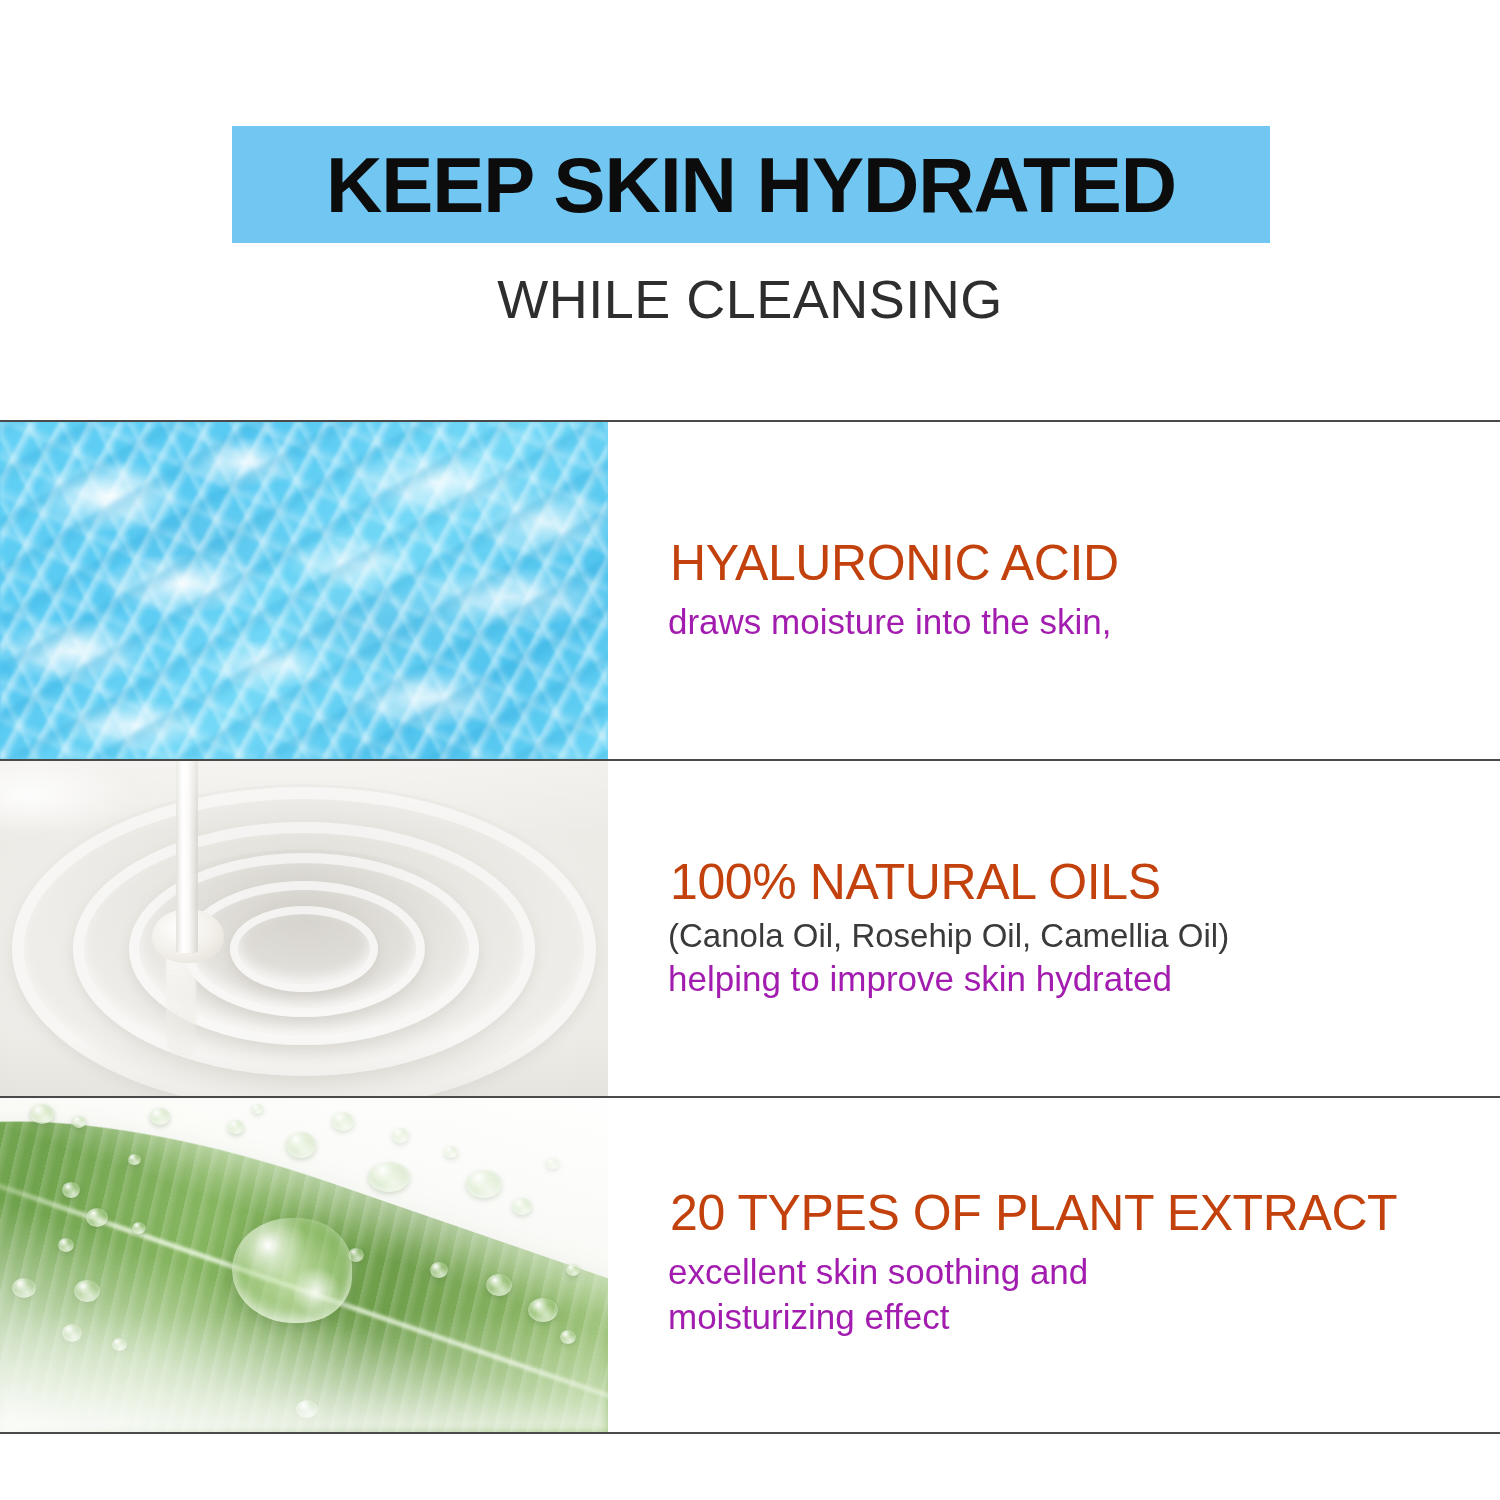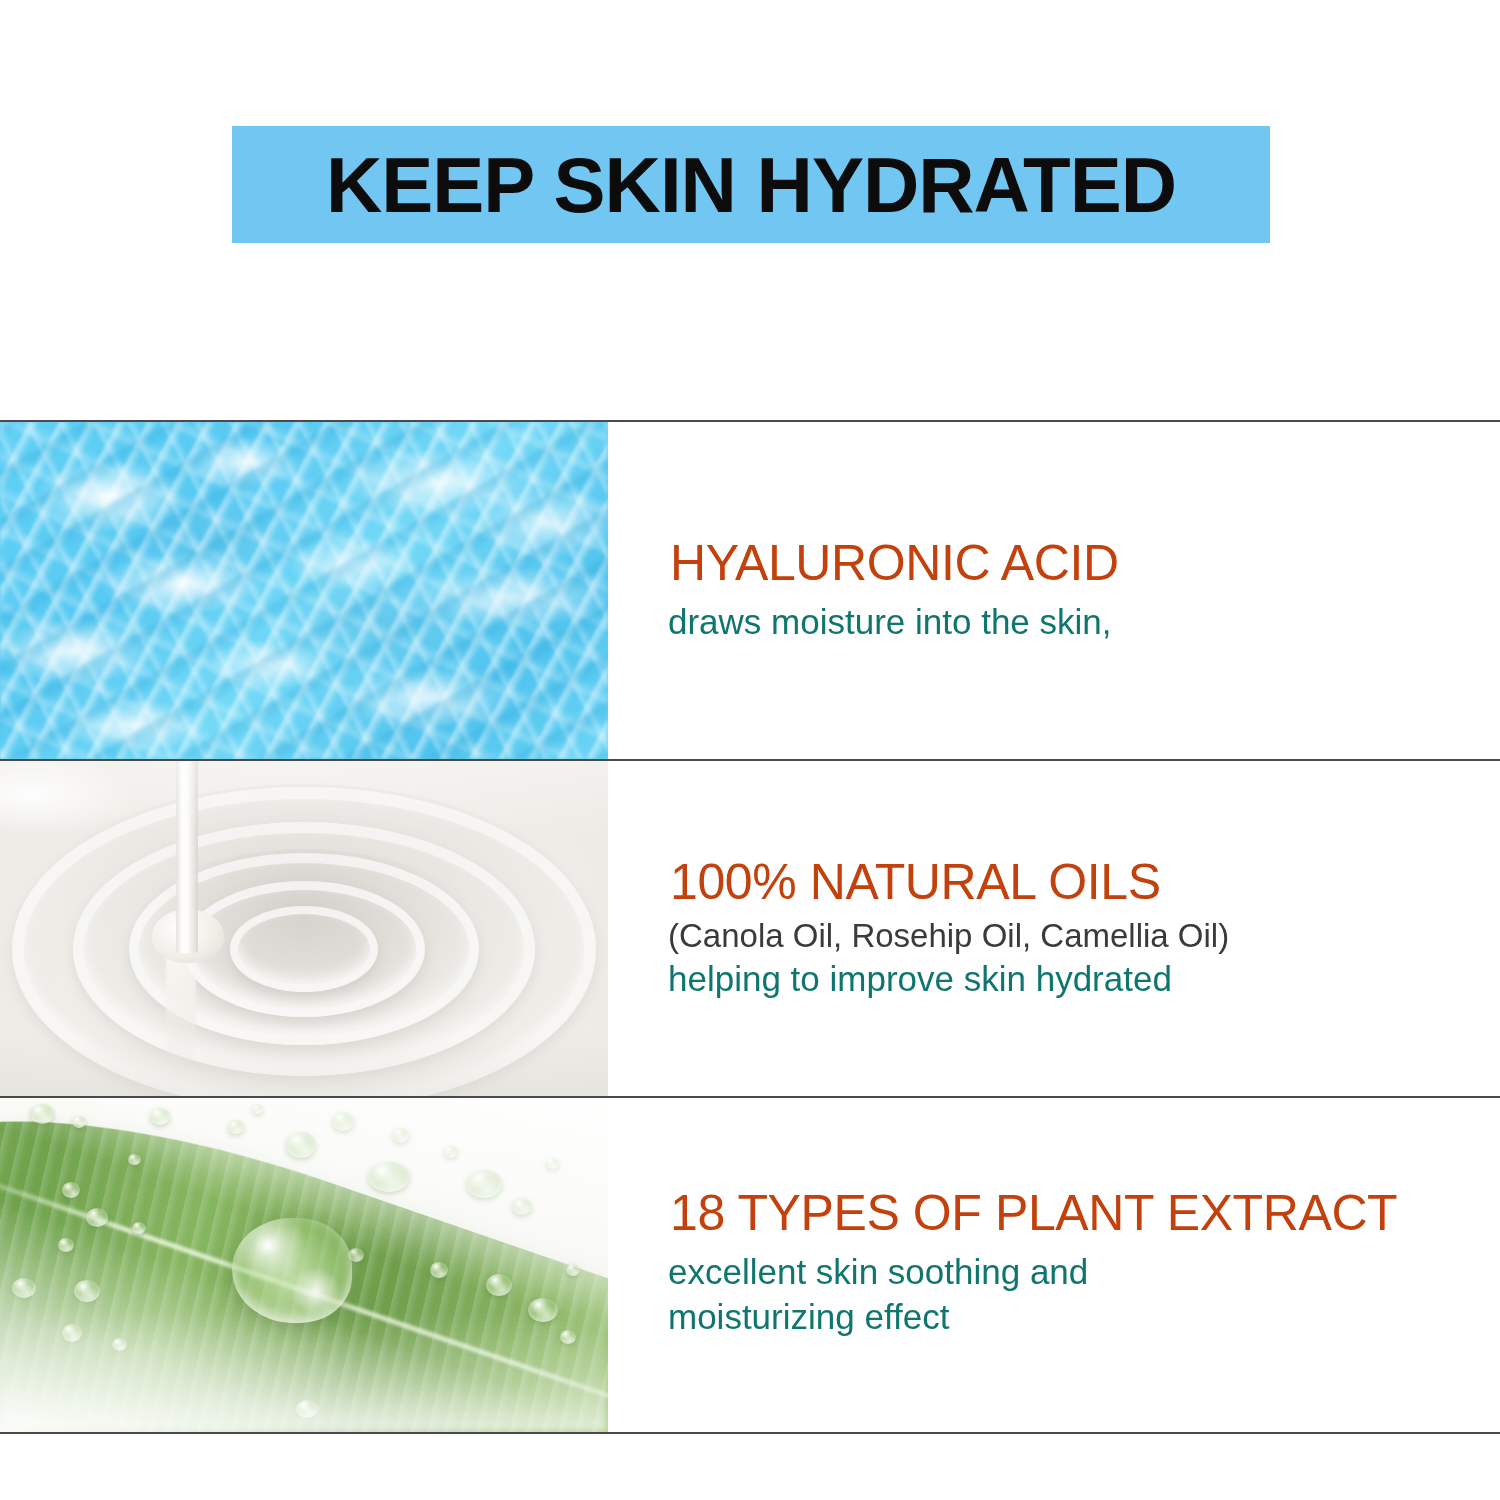--- a/index.html
+++ b/index.html
@@ -115,21 +115,21 @@
     font-weight: 400;
     font-size: 33px;
     color: #3a3a3a;
     line-height: 1.25;
     margin: -4px 0 0 0;
   }
   .feature-body {
     font-family: "Liberation Sans", sans-serif;
     font-weight: 400;
     font-size: 35px;
-    color: #0f766e;
+    color: #a21caf;
     line-height: 1.28;
     margin: 0;
   }
   .feature-body.spaced { margin-top: 26px; }
 
   
   .water {
     position: absolute;
     inset: 0;
     background:
@@ -350,20 +350,21 @@
     filter: blur(4px);
   }
 </style>
 </head>
 <body>
 
 <div class="header">
   <div class="title-banner">
     <div class="title-text">KEEP SKIN HYDRATED</div>
   </div>
+  <div class="subtitle">WHILE CLEANSING</div>
 </div>
 
 <div class="divider d1"></div>
 
 <div class="row r1">
   <div class="media">
     <div class="water"></div>
   </div>
   <div class="copy">
     <h2 class="feature-title">HYALURONIC ACID</h2>
@@ -435,19 +436,19 @@
       <div class="drop" style="left:566px; top:166px; width:14px; height:12px;"></div>
       <div class="drop" style="left:560px; top:232px; width:16px; height:14px;"></div>
       <div class="drop" style="left:296px; top:302px; width:22px; height:18px;"></div>
       <div class="drop big" style="left:232px; top:120px;"></div>
 
       <div class="leaf-blurmask"></div>
       <div class="leaf-soft"></div>
     </div>
   </div>
   <div class="copy r3copy">
-    <h2 class="feature-title">18 TYPES OF PLANT EXTRACT</h2>
+    <h2 class="feature-title">20 TYPES OF PLANT EXTRACT</h2>
     <p class="feature-body">excellent skin soothing and</p>
     <p class="feature-body">moisturizing effect</p>
   </div>
 </div>
 
 <div class="divider d4"></div>
 
 </body></html>

